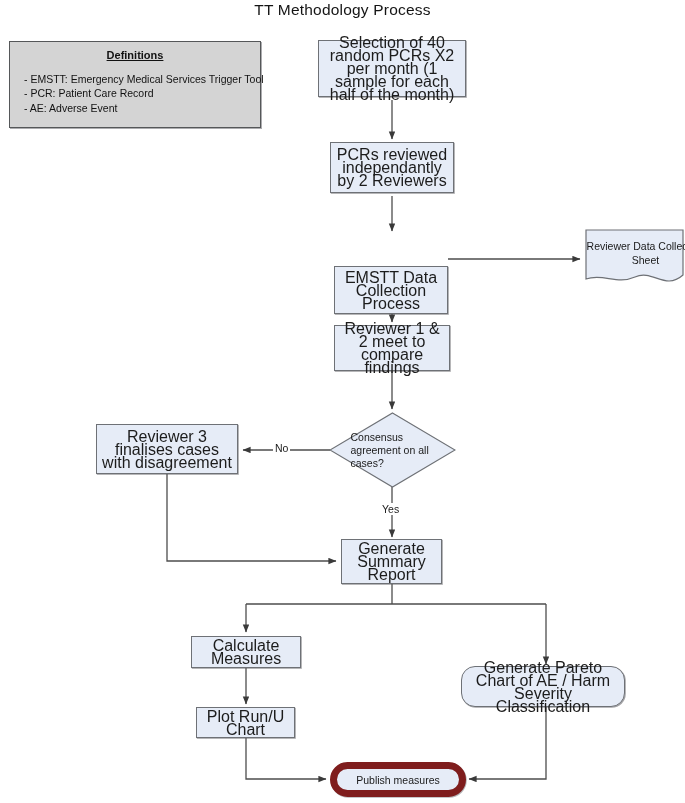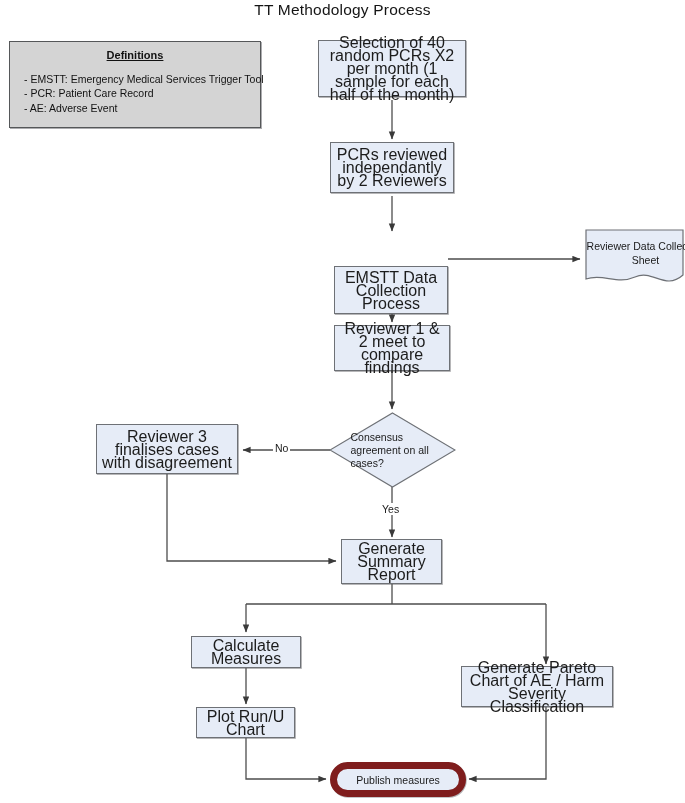--- a/index.html
+++ b/index.html
@@ -229,21 +229,21 @@
   </div>
 
   <div class="node proc" style="left:191px; top:636px; width:110px; height:32px;">
     <span class="txt">Calculate Measures</span>
   </div>
 
   <div class="node proc" style="left:196px; top:707px; width:99px; height:31px;">
     <span class="txt">Plot Run/U Chart</span>
   </div>
 
-  <div class="node proc" style="left:461px; top:666px; width:152px; height:41px;">
+  <div class="node proc" style="left:461px; top:666px; width:164px; height:41px;border-radius:14px;">
     <span class="txt">Generate Pareto Chart of AE / Harm Severity Classification</span>
   </div>
 
   <div class="term" style="left:330px; top:762px; width:136px; height:35px;">
     <span>Publish measures</span>
   </div>
 
   <div class="edge-label" style="left:273px; top:442px;">No</div>
   <div class="edge-label" style="left:380px; top:503px;">Yes</div>
 

